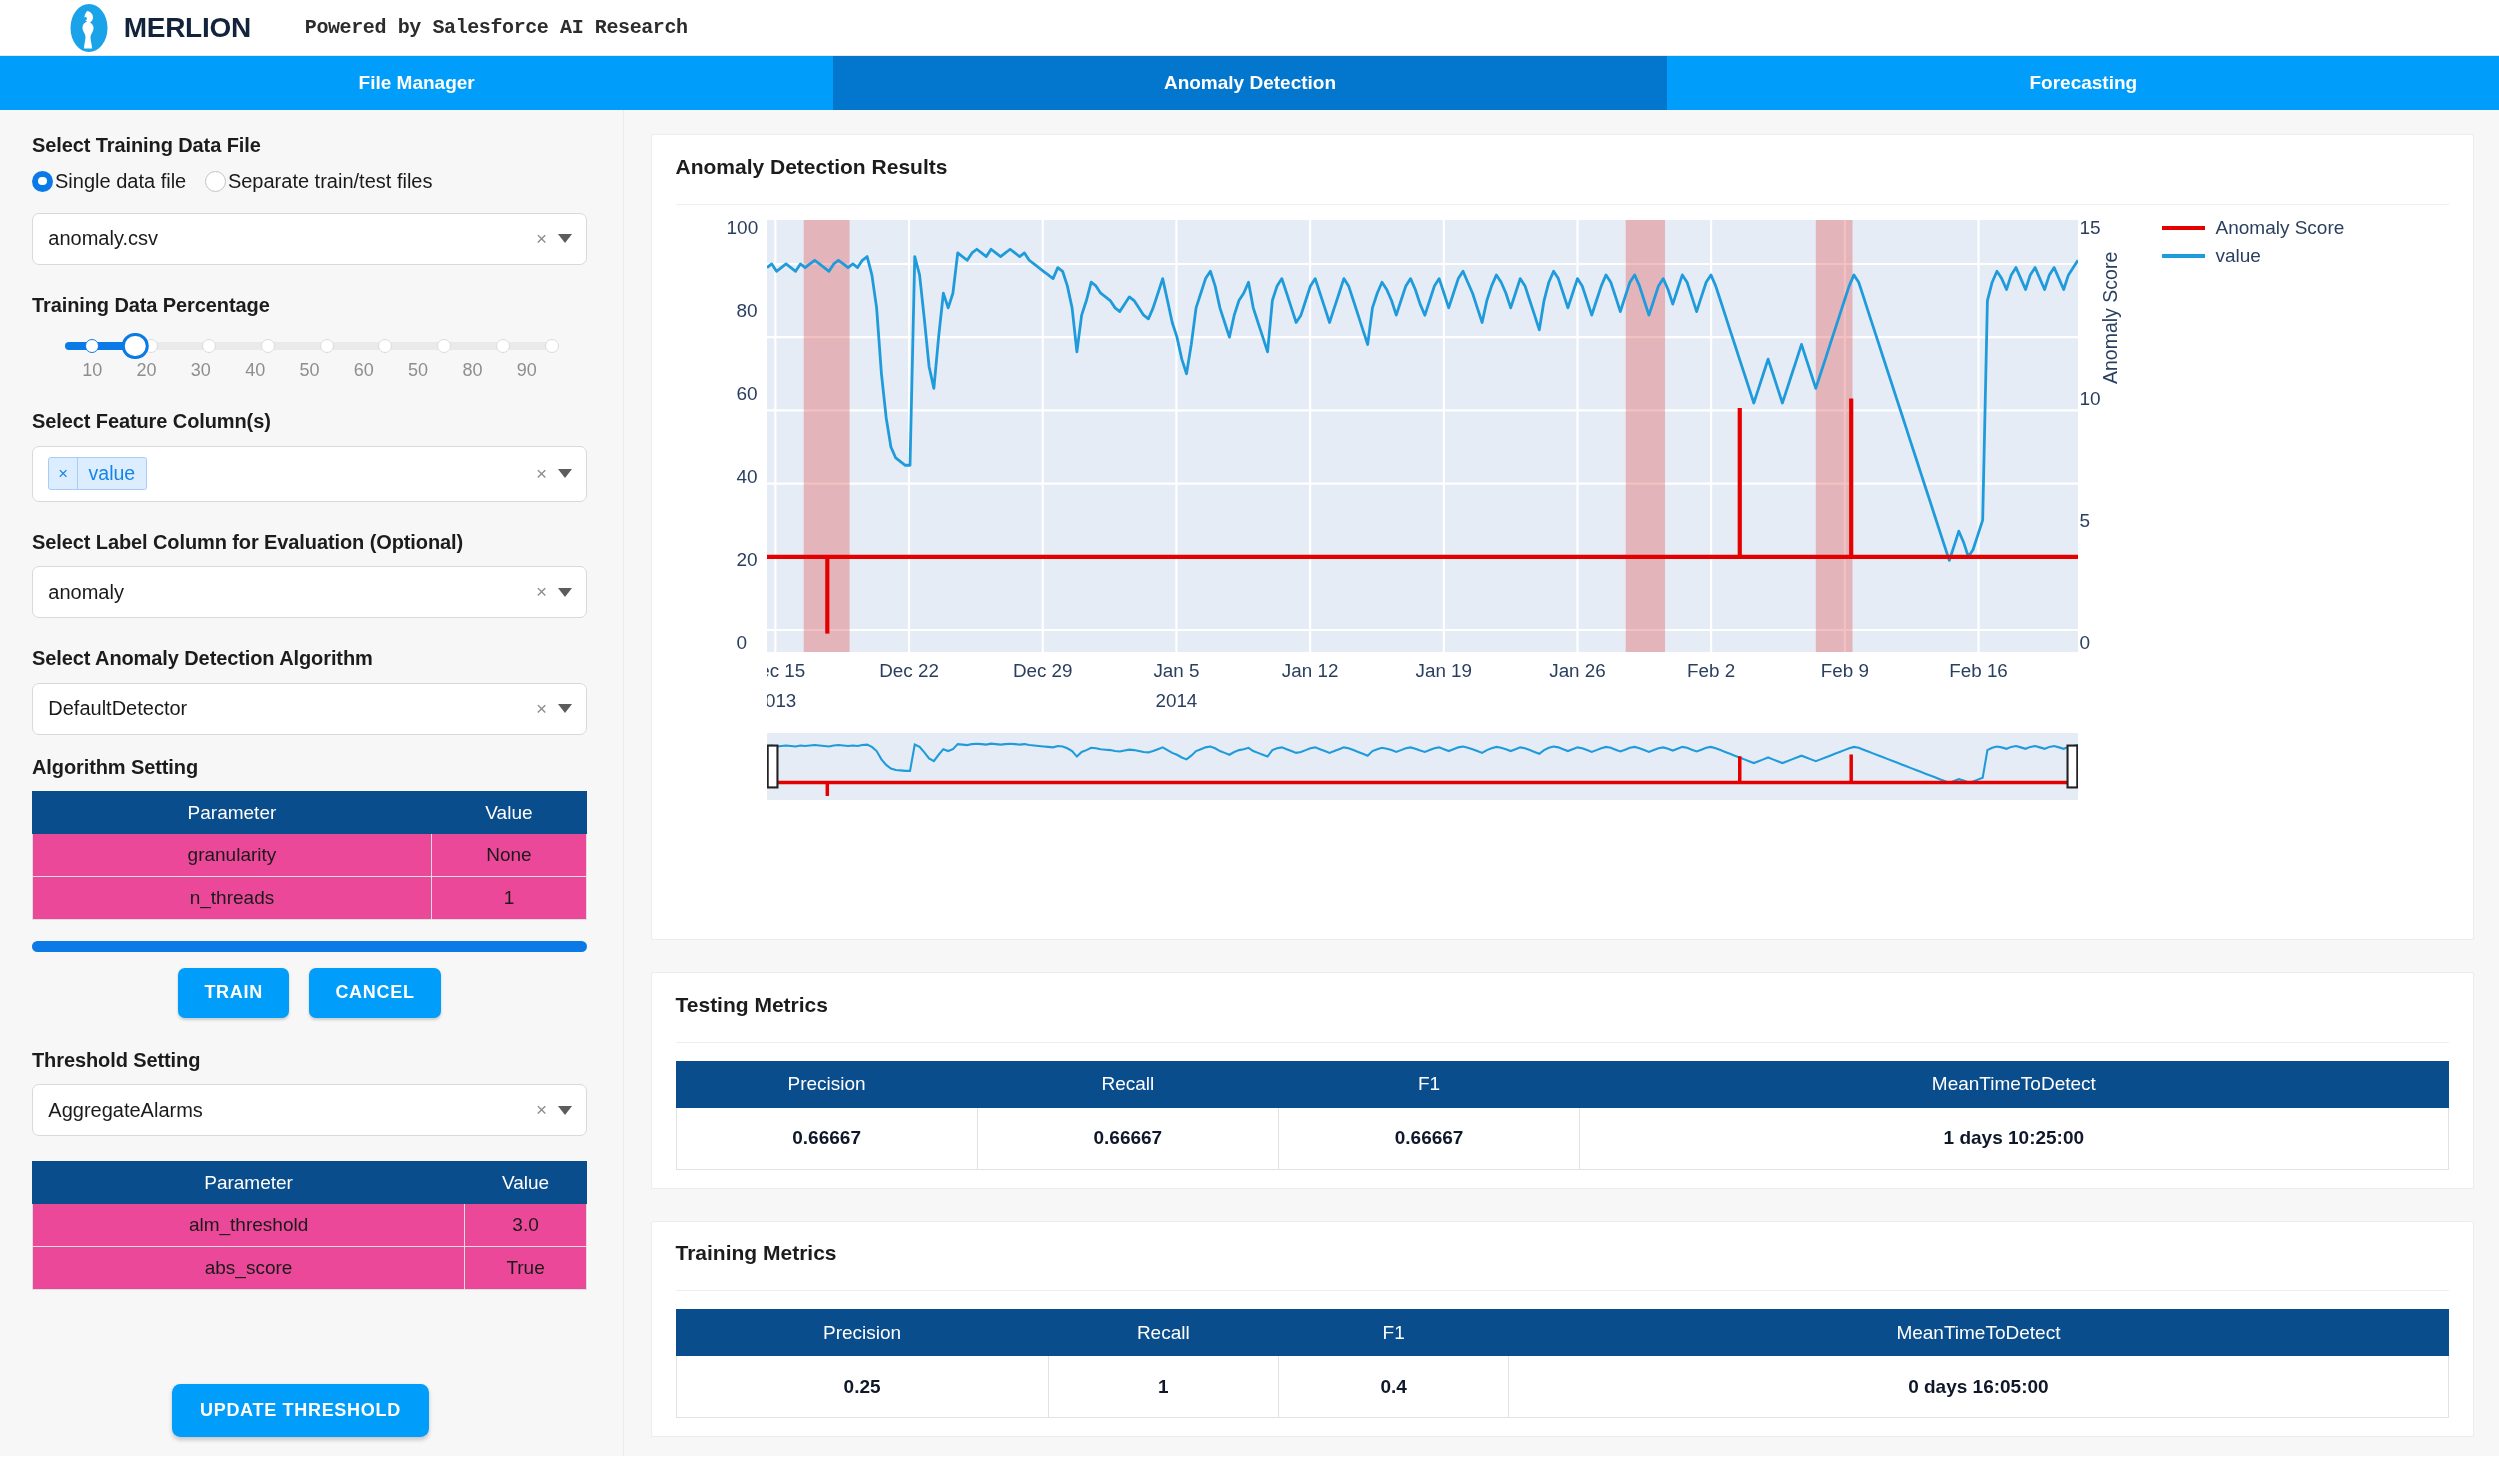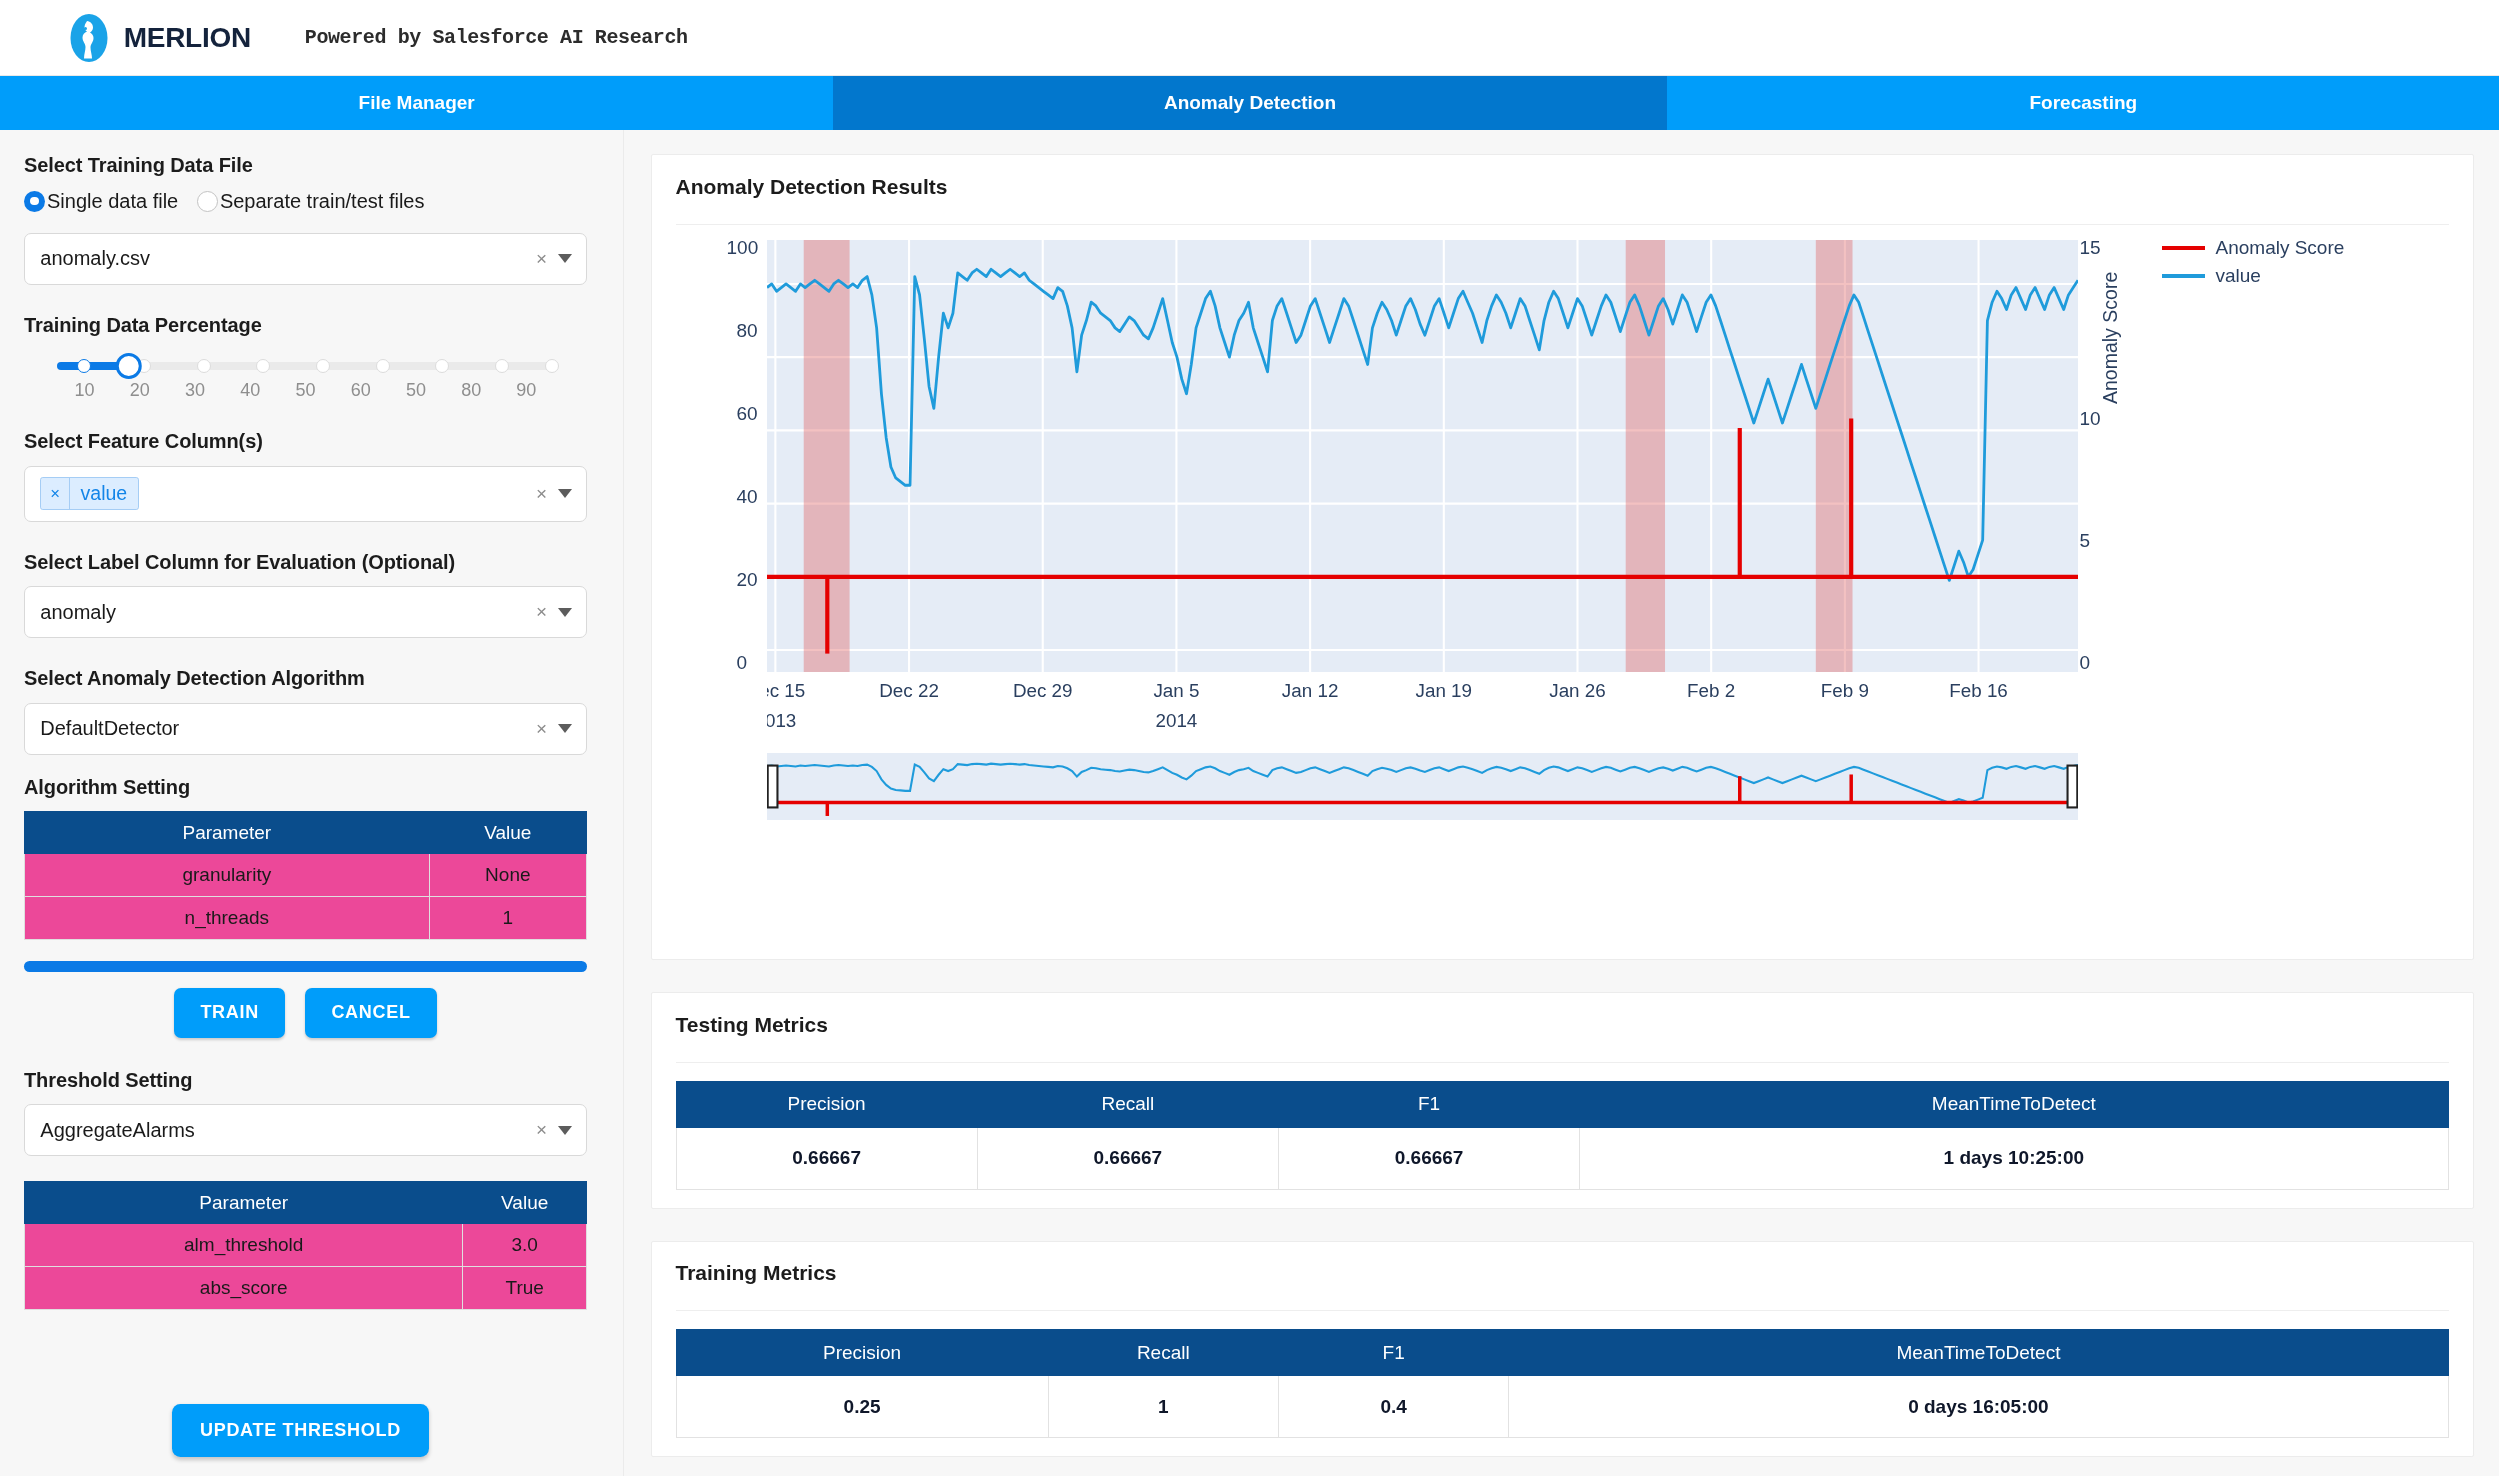--- a/index.html
+++ b/index.html
@@ -5,21 +5,21 @@
   * { box-sizing: border-box; margin: 0; padding: 0; }
   html, body {
     width: 2500px; height: 1479px;
     font-family: "Liberation Sans", sans-serif;
     background: #ffffff;
     overflow: hidden;
   }
 
   
   .header {
-    height: 76px;
+    height: 56px;
     background: #ffffff;
     display: flex;
     align-items: center;
     padding-left: 64px;
     border-bottom: 0.7px solid #e9e9e9;
   }
   .logo-mark { width: 50px; height: 50px; flex: 0 0 50px; }
   .brand-name {
     font-size: 28px; font-weight: 700; letter-spacing: -0.3px;
     color: #14233c; margin-left: 9.8px;
@@ -47,21 +47,21 @@
   
   .body-wrap { display: flex; height: calc(1479px - 79px - 54px); }
 
   
   .sidebar {
     width: 624px; flex: 0 0 624px;
     background: #f7f7f7;
     border-right: 0.7px solid #ebebeb;
     position: relative;
     overflow: hidden;
-    padding: 24px 36px 0 24px;
+    padding: 24px 36px 0 32px;
   }
   .s-label {
     font-size: 20px; font-weight: 700; color: #1c1c1c;
     margin-bottom: 12.6px; letter-spacing: -0.1px;
   }
   .s-gap { height: 29px; }
 
   .radio-row { display: flex; align-items: center; gap: 2px; margin-bottom: 20px; }
   .radio {
     width: 21px; height: 21px; border-radius: 50%;

